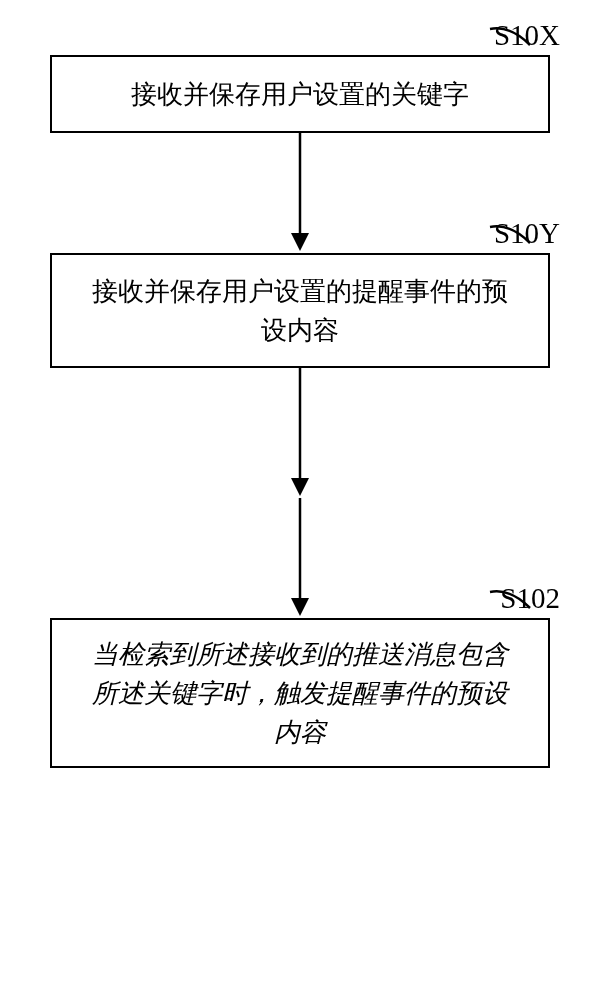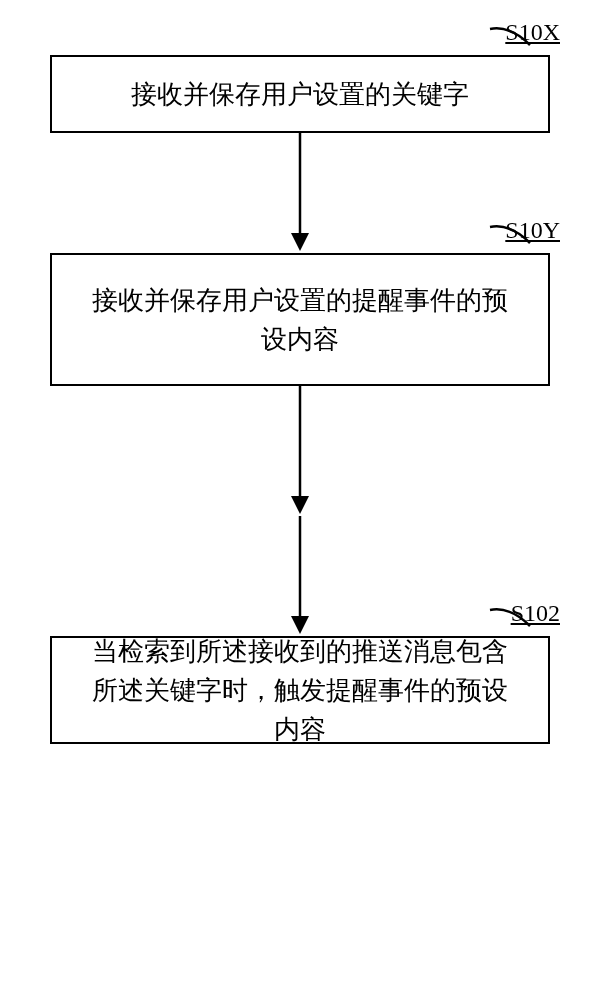--- a/index.html
+++ b/index.html
@@ -20,47 +20,47 @@
       top: 55px;
       width: 500px;
     }
     .step-wrapper {
       position: relative;
     }
     .label {
       position: absolute;
       right: -10px;
       top: -36px;
-      font-size: 24px;
+      font-size: 29px;
       color: #000;
-      text-decoration: underline;
     }
     .box {
       border: 2.5px solid #000;
       padding: 32px 30px;
       background: #fff;
       text-align: center;
       font-size: 26px;
       line-height: 1.5;
       color: #000;
       display: flex;
       align-items: center;
       justify-content: center;
     }
     .box-1 {
       height: 78px;
     }
     .box-2 {
-      height: 133px;
+      height: 115px;
     }
     .box-3 {
       height: 115px;
     }
     .box-4 {
-      height: 108px;
+      height: 150px;
+      font-style: italic;
     }
     .arrow {
       display: flex;
       justify-content: center;
       margin: 0;
     }
     .arrow svg {
       display: block;
     }
     .tick-svg {

